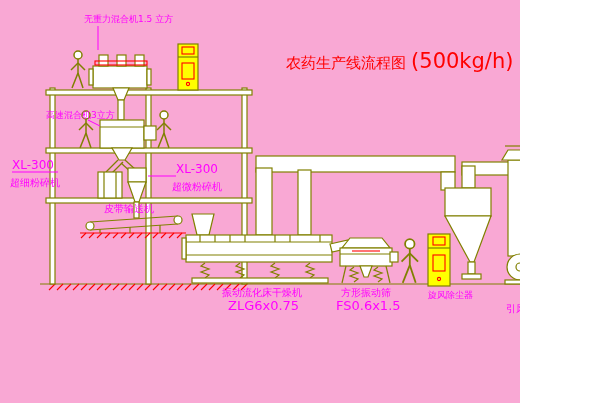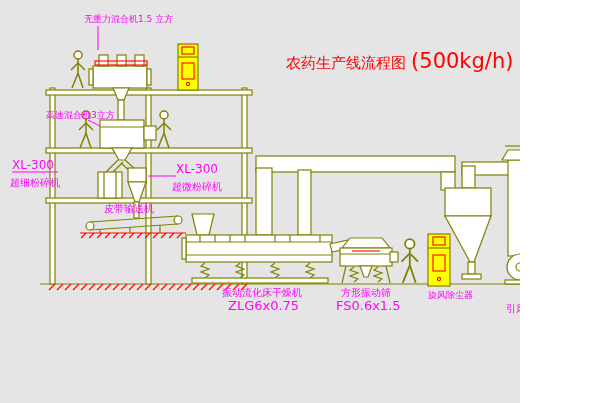--- a/index.html
+++ b/index.html
@@ -1,16 +1,16 @@
 <!DOCTYPE html>
 <html><head>
 <meta charset="utf-8">
 <style>
   html,body{margin:0;padding:0;background:#ffffff}
-  .stage{position:relative;width:520px;height:403px;background:#e5e5e5;overflow:hidden;
+  .stage{position:relative;width:520px;height:403px;background:#f9a8d4;overflow:hidden;
          font-family:"DejaVu Sans",sans-serif}
   svg{display:block}
   .ol  {stroke:#808000;stroke-width:1.2;fill:none}
   .olf {stroke:#808000;stroke-width:1.2;fill:#ffffff}
   .red {stroke:#ff0000;stroke-width:1.1;fill:none}
   .yel {fill:#ffff00;stroke:#808000;stroke-width:1.2}
   .mag {fill:#ff00ff;font-family:"DejaVu Sans",sans-serif}
   .magln{stroke:#ff00ff;stroke-width:1}
   .ttl {fill:#ff0000;font-family:"DejaVu Sans",sans-serif}
   .t9{font-size:9px}.t10{font-size:10px}.t12{font-size:12px}.t13{font-size:13px}

